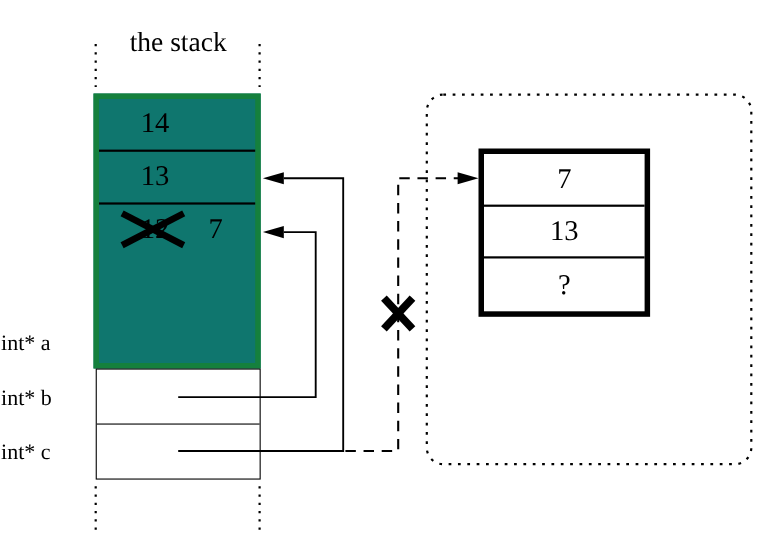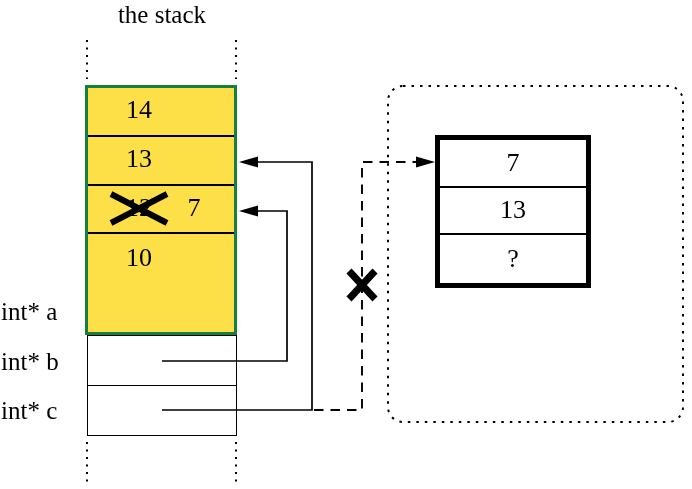--- a/index.html
+++ b/index.html
@@ -2,28 +2,28 @@
 <html><head>
 <meta charset="utf-8">
 <style>
   html,body { margin:0; padding:0; background:#fff; }
   .canvas {
     position:relative; width:692px; height:489px; background:#ffffff;
     font-family:"Liberation Serif","DejaVu Serif",serif; color:#000;
     overflow:hidden;
   }
   .title { position:absolute; top:1px; font-size:25px; text-align:center; white-space:nowrap; }
-  #stack-title { left:85px; width:154px; }
+  #stack-title { left:85px; width:154px;margin-top:24px; }
   #heap-title  { left:437px; width:156px; }
 
   .stack-box {
     position:absolute; left:85px; top:85px; width:152px; height:250px;
-    border:3px solid #15803d; box-sizing:border-box;
+    border:5px solid #15803d; box-sizing:border-box;
     display:grid; grid-template-rows:repeat(5,1fr);
-    background:#fde047;
+    background:#0f766e;
   }
   .srow { position:relative; border-bottom:2px solid #000; }
   .srow:last-child { border-bottom:none; }
   .num {
     position:absolute; top:50%; transform:translateY(-54%);
     left:0; width:102px; text-align:center; font-size:26px;
   }
   .num.seven { left:90px; width:32px; }
 
   .heap-box {
@@ -35,21 +35,21 @@
   .hrow { position:relative; border-bottom:2px solid #000; }
   .hrow:last-child { border-bottom:none; }
   .hnum { position:absolute; inset:0; display:flex; align-items:center; justify-content:center; font-size:26px; }
 
   .lower-cells {
     position:absolute; left:87px; top:335px; width:150px; height:101px;
     border:1.5px solid #000; box-sizing:border-box;
   }
   .lower-sep { position:absolute; left:0; right:0; top:49px; height:0; border-top:1.5px solid #000; }
 
-  .varlabel { position:absolute; left:1px; font-size:25px; line-height:28px; white-space:nowrap; }
+  .varlabel { position:absolute; left:1px; font-size:20px; line-height:28px; white-space:nowrap; }
   #var-a { top:298px; }
   #var-b { top:348px; }
   #var-c { top:397px; }
 
   svg.overlay { position:absolute; left:0; top:0; pointer-events:none; }
 </style>
 </head>
 <body>
 
 <div class="canvas">
@@ -59,23 +59,20 @@
   <div class="stack-box">
     <div class="srow">
       <span class="num">14</span>
     </div>
     <div class="srow">
       <span class="num">13</span>
     </div>
     <div class="srow">
       <span class="num">12</span>
       <span class="num seven">7</span>
-    </div>
-    <div class="srow">
-      <span class="num">10</span>
     </div>
   </div>
 
   <div class="lower-cells">
     <div class="lower-sep"></div>
   </div>
 
   <div class="varlabel" id="var-a">int* a</div>
   <div class="varlabel" id="var-c">int* c</div>
   <div class="varlabel" id="var-b">int* b</div>

